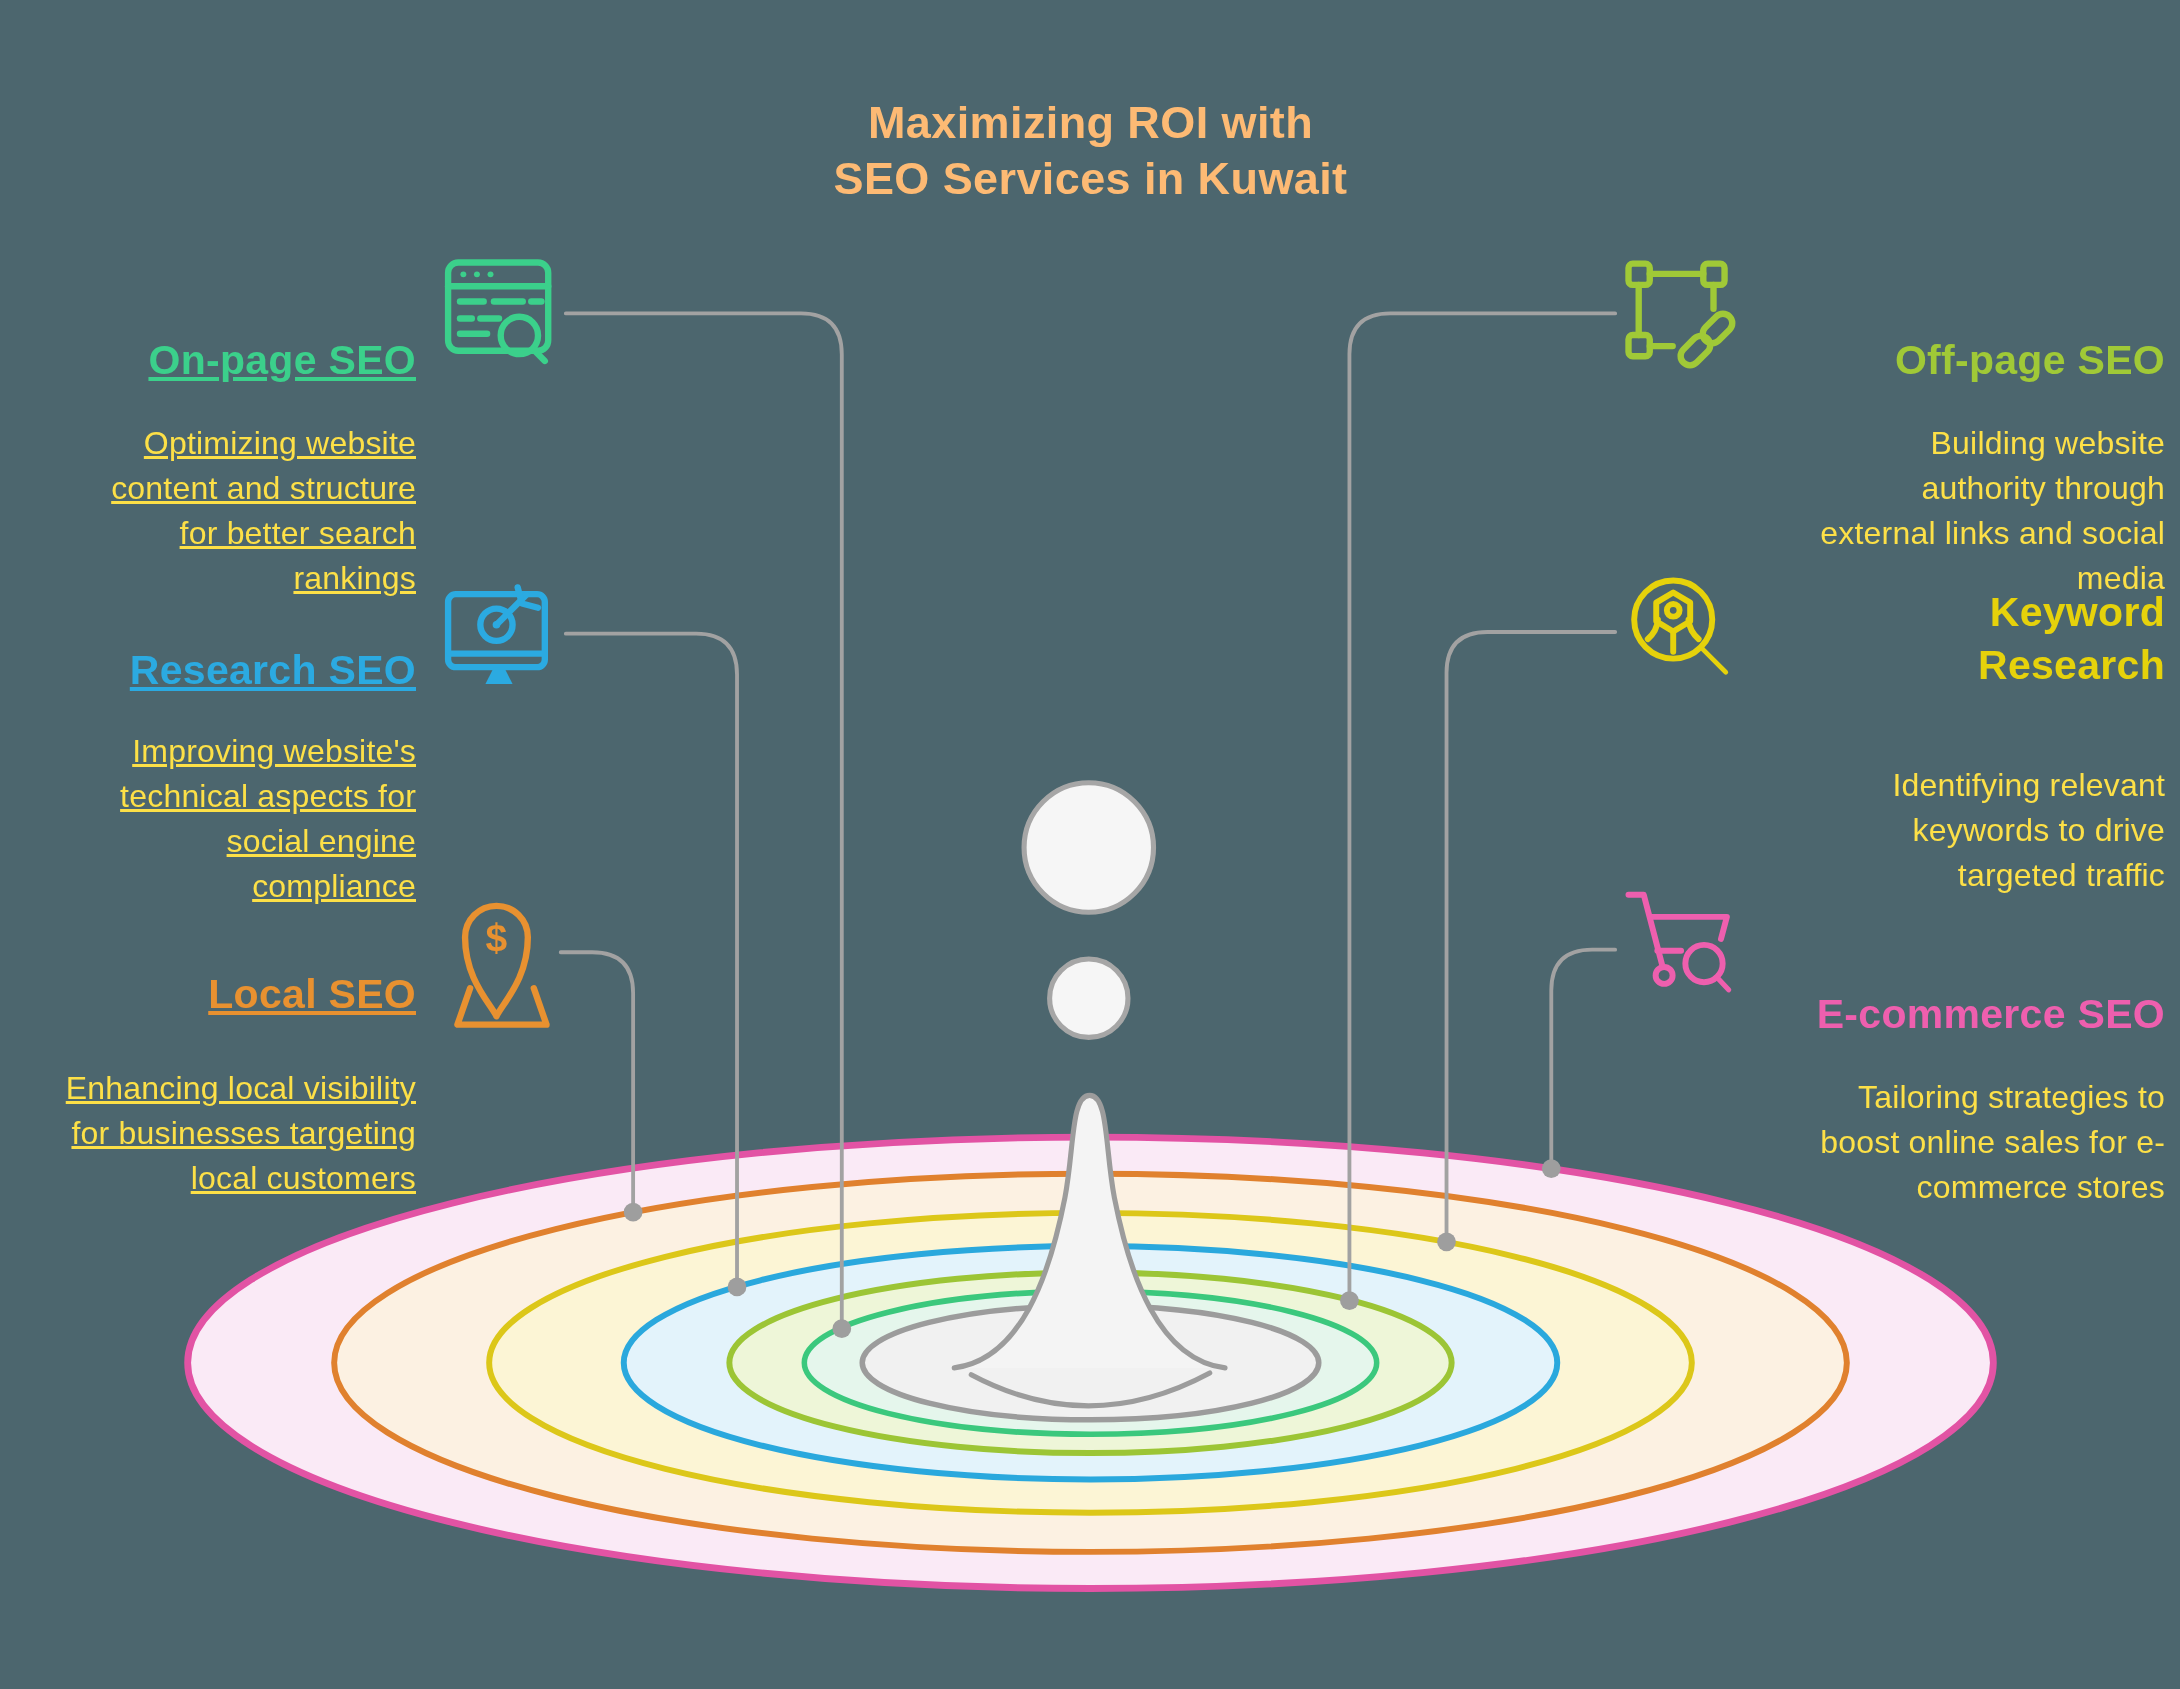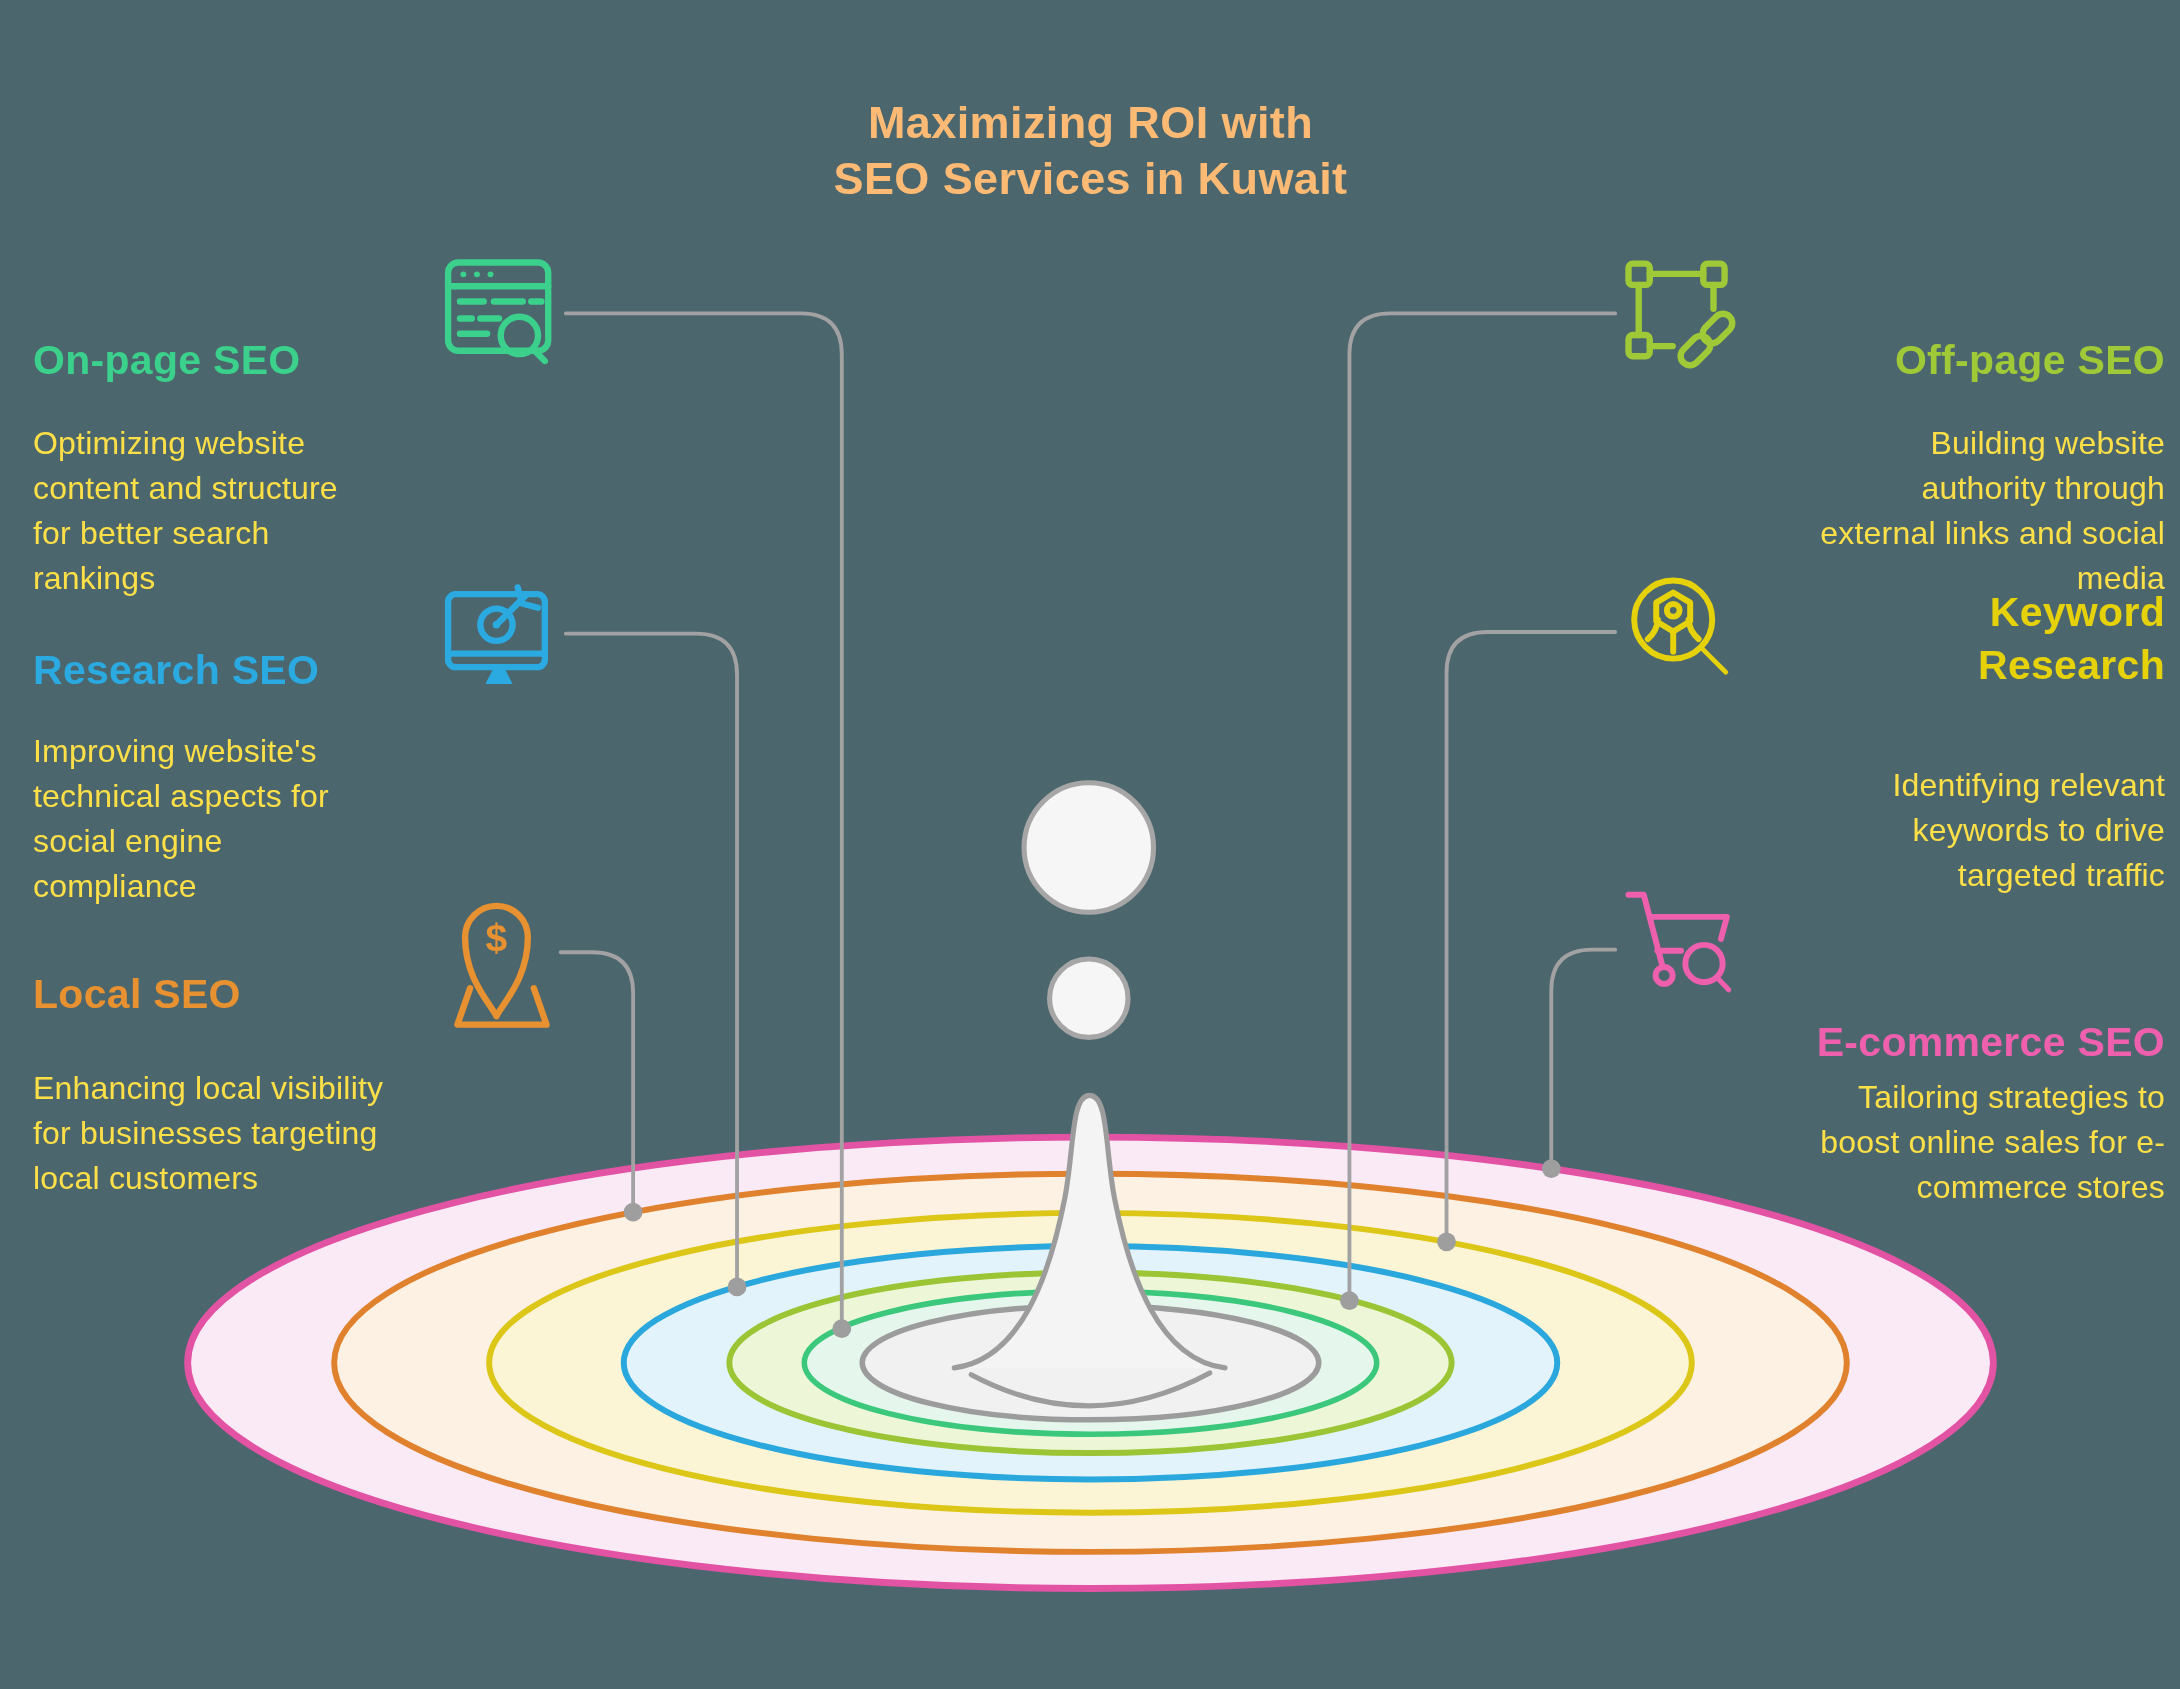--- a/index.html
+++ b/index.html
@@ -17,30 +17,30 @@
     letter-spacing:0.4px;white-space:pre-line;
   }
   .heading{
     position:absolute;font-size:41px;line-height:53px;font-weight:700;
     white-space:pre-line;letter-spacing:0.3px;
   }
   .desc{
     position:absolute;font-size:32px;line-height:45px;font-weight:400;
     color:#fde047;white-space:pre-line;letter-spacing:0.2px;
   }
-  .colL{left:33px;width:375px;}
+  .colL{left:41px;width:375px;text-align:right;text-decoration:underline;}
   .colR{left:1765px;width:400px;text-align:right;}
   .icon{position:absolute;}
   
   #h-onpage{top:334px;}      #d-onpage{top:421px;}
   #h-technical{top:644px;}   #d-technical{top:729px;}
   #h-local{top:968px;}      #d-local{top:1066px;}
   #h-offpage{top:334px;}     #d-offpage{top:421px;}
   #h-keyword{top:586px;}     #d-keyword{top:763px;}
-  #h-ecommerce{top:1016px;}  #d-ecommerce{top:1075px;}
+  #h-ecommerce{top:988px;}  #d-ecommerce{top:1075px;}
   #i-onpage{left:443px;top:254px;}
   #i-technical{left:443px;top:584px;}
   #i-local{left:443px;top:891px;}
   #i-offpage{left:1620px;top:256px;}
   #i-keyword{left:1624px;top:572px;}
   #i-ecommerce{left:1620px;top:888px;}
   
   #h-onpage{color:#3bd08b;} #h-technical{color:#2baae1;} #h-local{color:#e89130;}
   #h-offpage{color:#a0c937;} #h-keyword{color:#e6d20b;} #h-ecommerce{color:#ee5fae;}
 </style>

